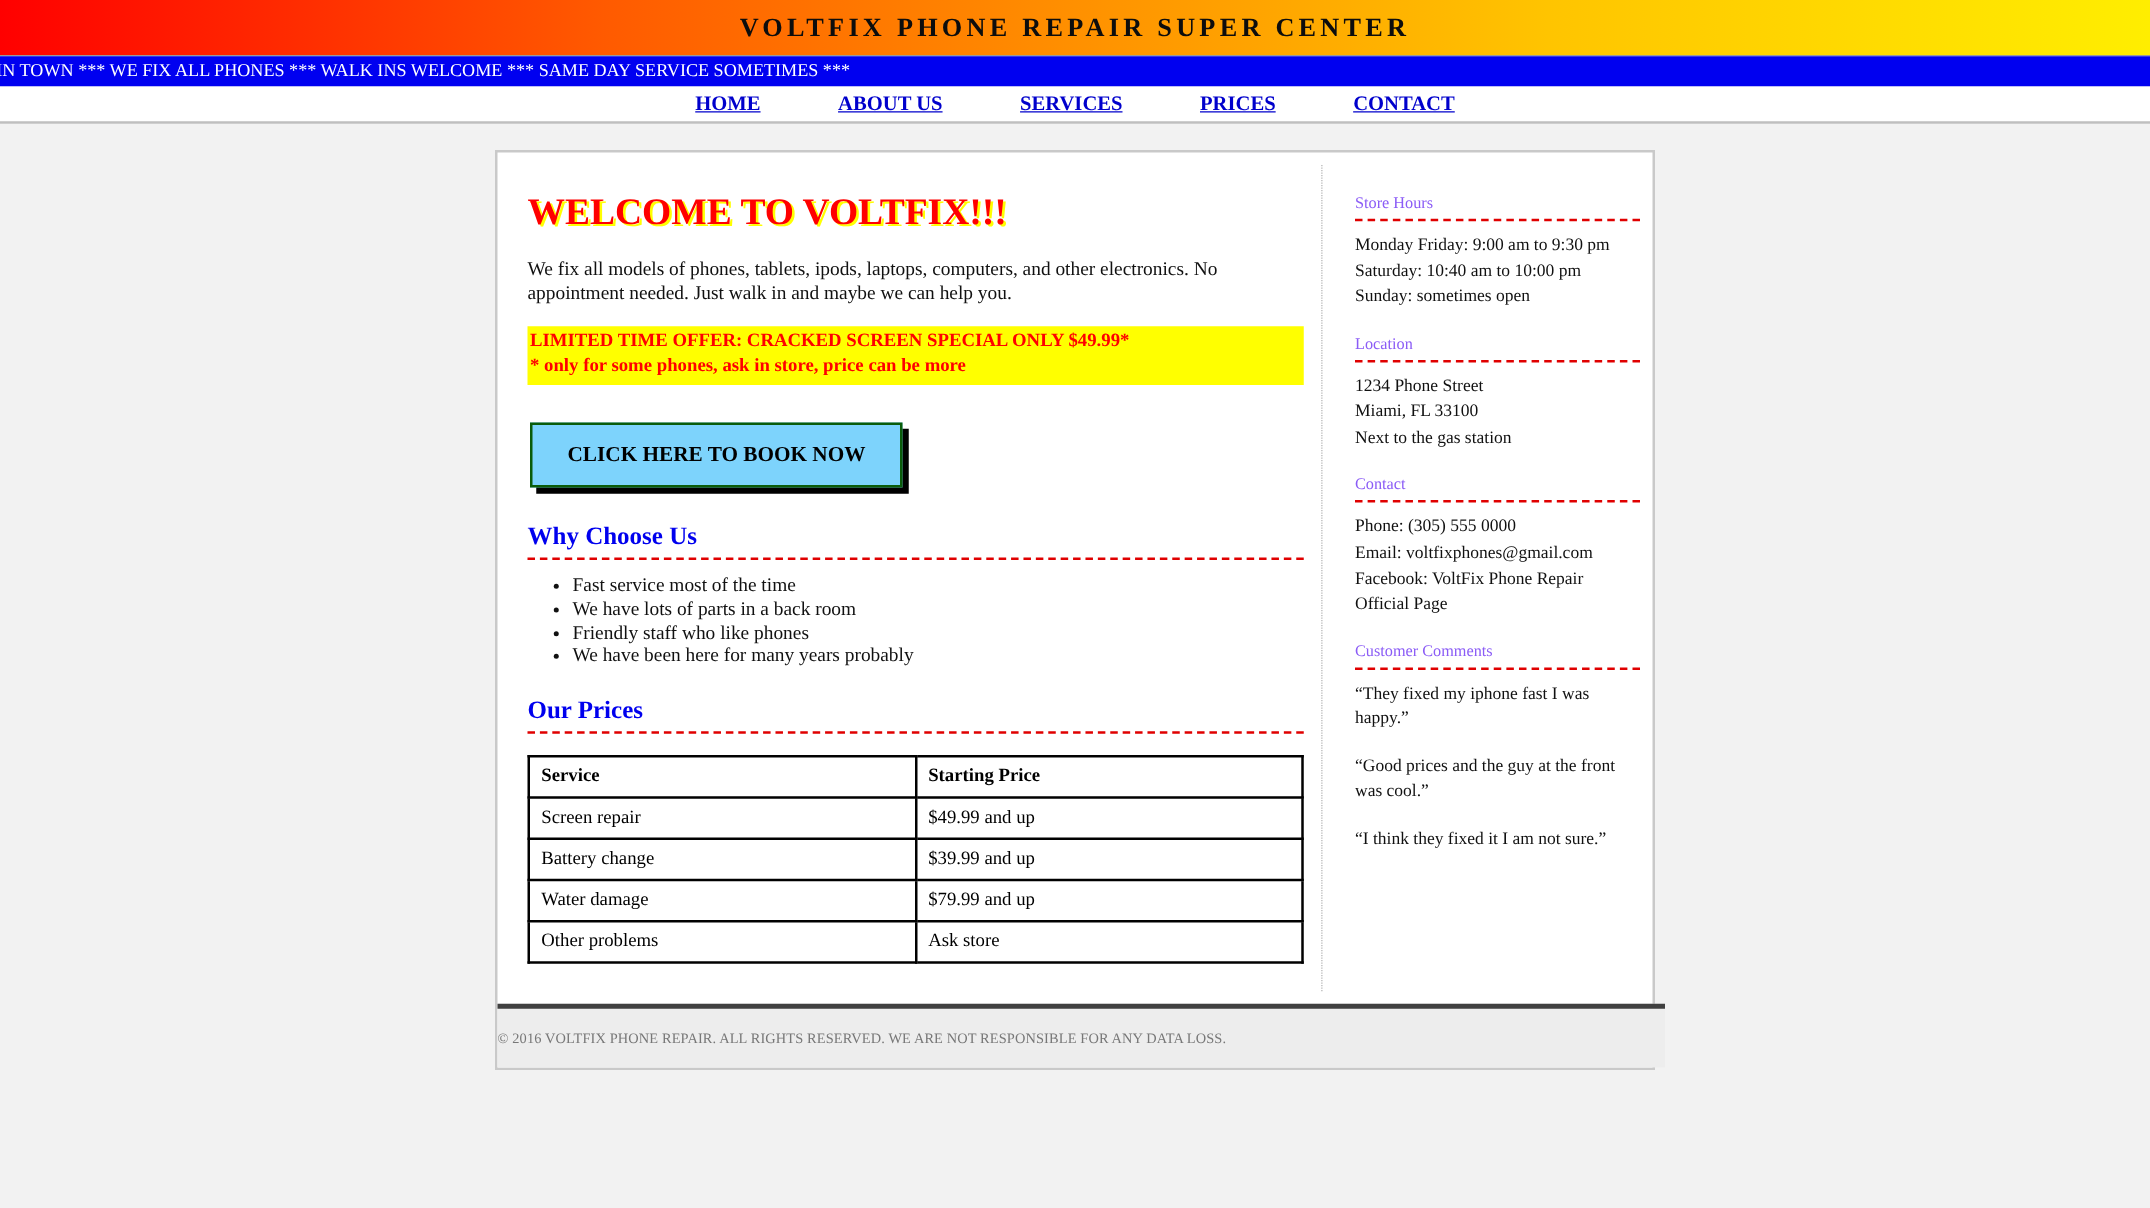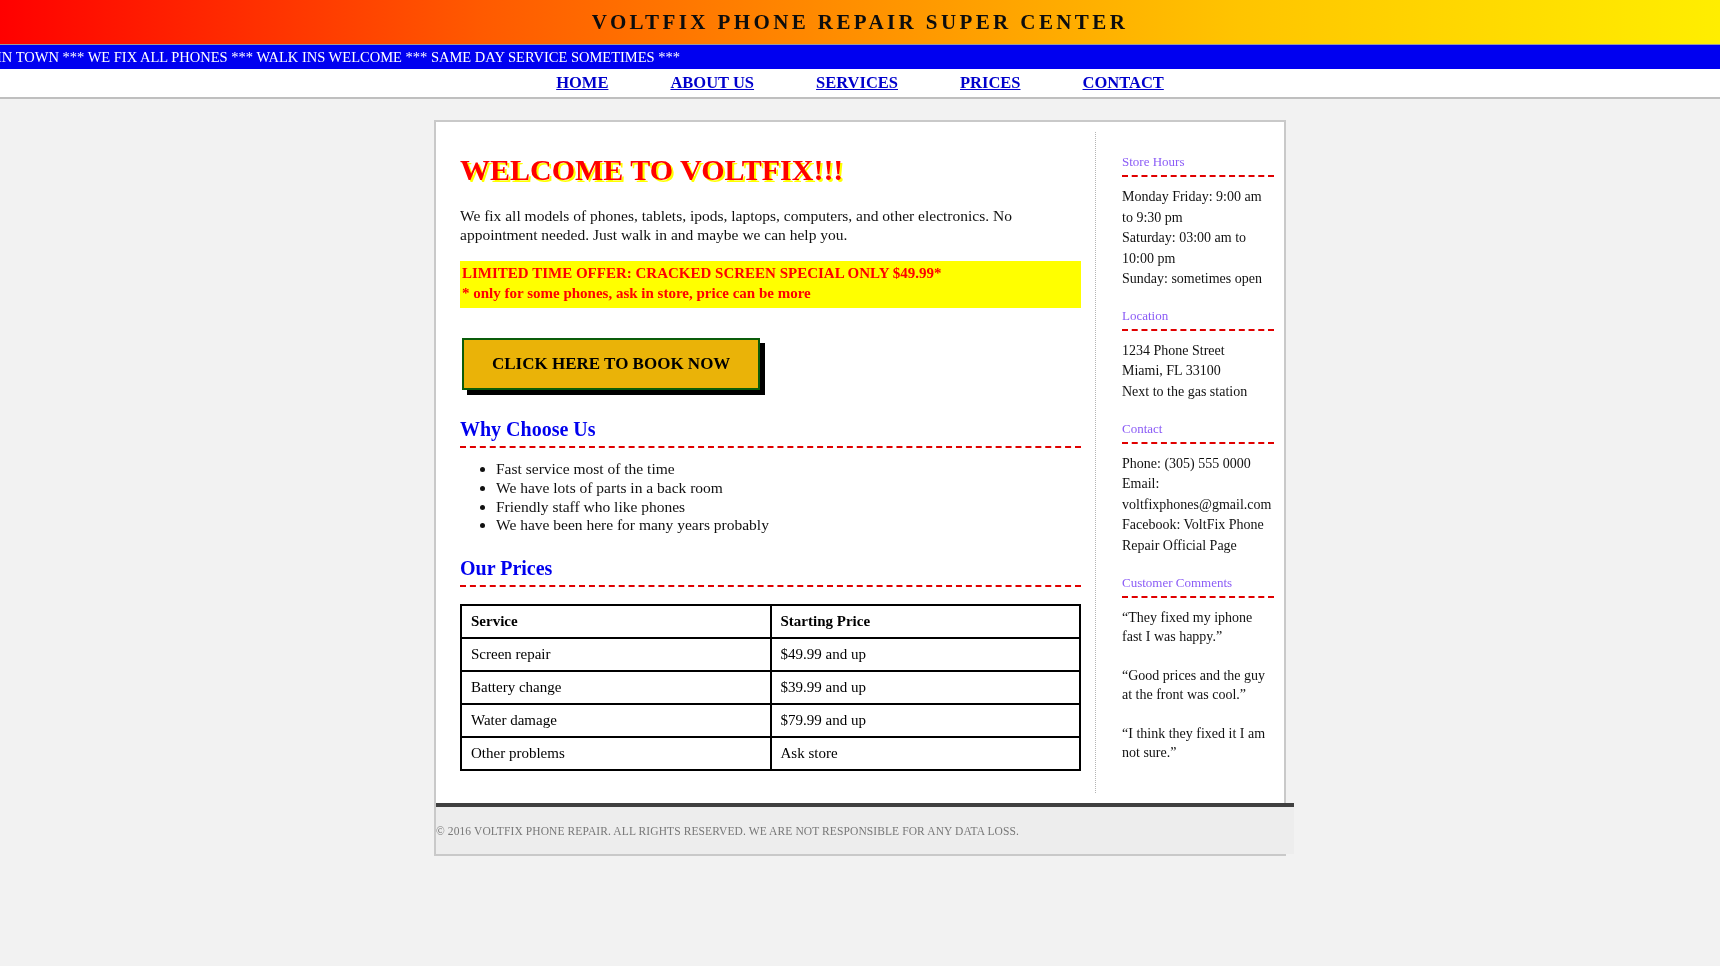--- a/index.html
+++ b/index.html
@@ -73,21 +73,21 @@
     font-family: "Liberation Serif", "DejaVu Serif", serif;
   }
 
   
   .page-wrap {
     display: flex;
     justify-content: center;
     padding-top: 21px;
   }
   .container {
-    width: 852px;
+    width: 928px;
     background: #ffffff;
     border: 2px solid #c9c9c9;
     box-sizing: border-box;
     padding: 10px 0 0 10px;
   }
   .cols {
     display: flex;
     align-items: stretch;
   }
   .main-col {
@@ -122,21 +122,21 @@
     background: #ffff00;
     color: #ff0000;
     font-weight: bold;
     font-size: 15px;
     line-height: 1.33;
     padding: 3px 2px 4px 2px;
     margin-bottom: 22px;
   }
   .book-btn {
     display: inline-block;
-    background: #eab308;
+    background: #7dd3fc;
     color: #000000;
     border: 2px solid #0a5c0a;
     box-shadow: 5px 5px 0 #000000;
     font-size: 17px;
     font-weight: bold;
     padding: 14px 28px;
     margin: 8px 0 28px 2px;
     cursor: pointer;
     font-family: "Liberation Serif", "DejaVu Serif", serif;
   }
@@ -288,21 +288,21 @@
           </tbody>
         </table>
 
       </div>
 
       <div class="side-col">
 
         <h3 class="side-head">Store Hours</h3>
         <div class="side-body">
           <div>Monday Friday: 9:00 am to 9:30 pm</div>
-          <div>Saturday: 03:00 am to 10:00 pm</div>
+          <div>Saturday: 10:40 am to 10:00 pm</div>
           <div>Sunday: sometimes open</div>
         </div>
 
         <h3 class="side-head">Location</h3>
         <div class="side-body">
           <div>1234 Phone Street</div>
           <div>Miami, FL 33100</div>
           <div>Next to the gas station</div>
         </div>
 

